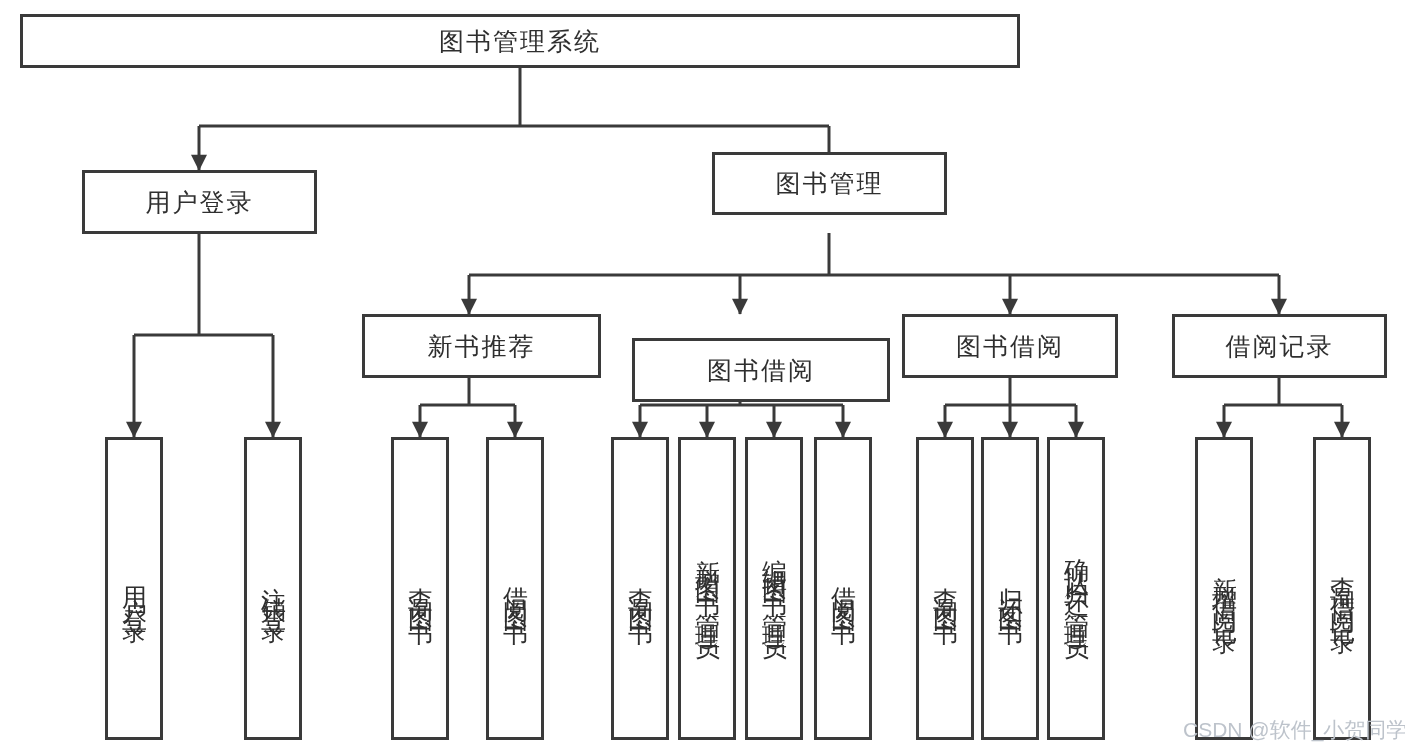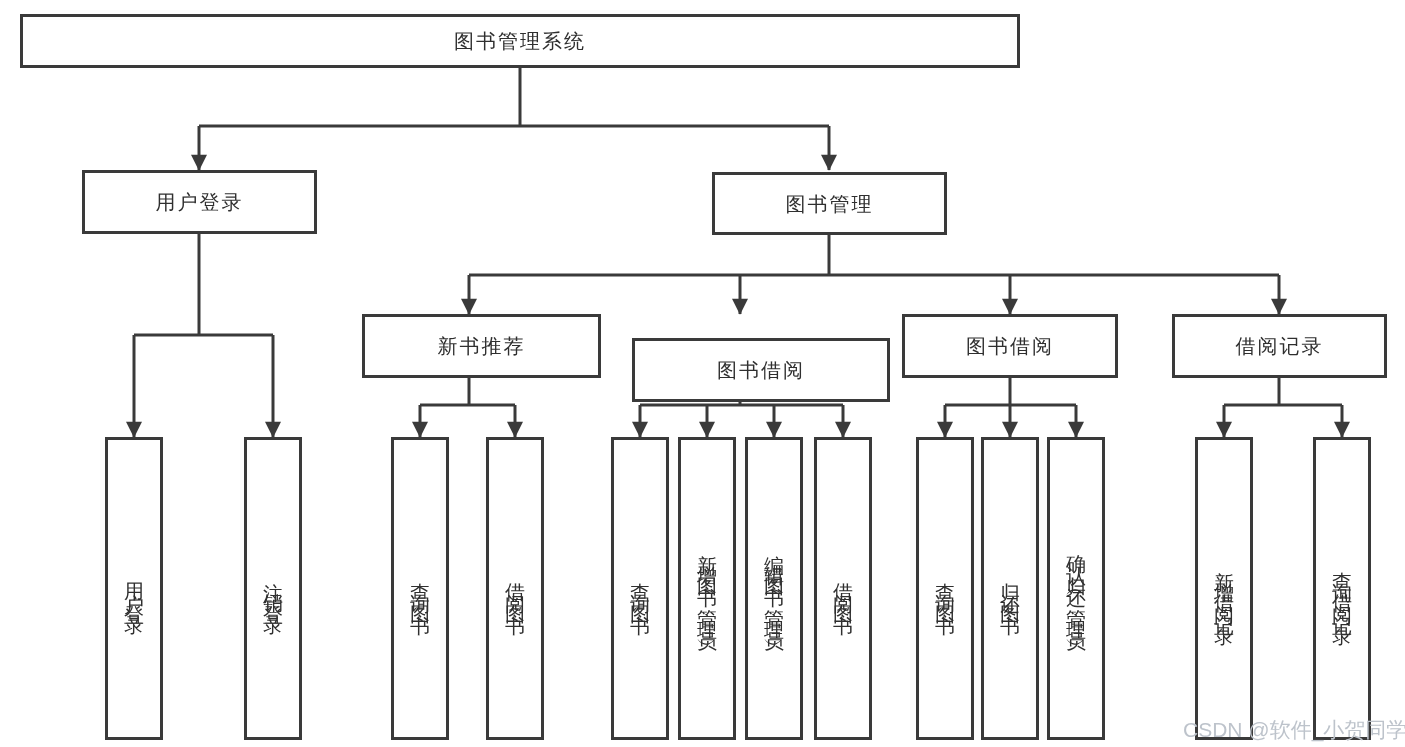--- a/index.html
+++ b/index.html
@@ -18,28 +18,28 @@
     width: 1405px; height: 747px;
   }
   .box {
     position: absolute;
     box-sizing: border-box;
     border: 3px solid #3a3a3a;
     background: #ffffff;
     display: flex;
     align-items: center;
     justify-content: center;
-    font-size: 20px;
+    font-size: 25px;
     letter-spacing: 2px;
     line-height: 1;
     text-align: center;
   }
   .root-box   { left: 20px;  top: 14px;  width: 1000px; height: 54px; }
   .l2a        { left: 82px;  top: 170px; width: 235px;  height: 64px; }
-  .l2b        { left: 712px; top: 172px; width: 235px;  height: 63px; }
+  .l2b        { left: 712px; top: 152px; width: 235px;  height: 63px; }
   .l3         { top: 314px; height: 64px; }
   .l3-1 { left: 362px;  width: 239px; }
   .l3-2 { left: 632px;  width: 258px; margin-top: 24px; }
   .l3-3 { left: 902px;  width: 216px; }
   .l3-4 { left: 1172px; width: 215px; text-align: center; }
   .vbox {
     top: 437px;
     width: 58px;
     height: 303px;
     writing-mode: vertical-rl;

